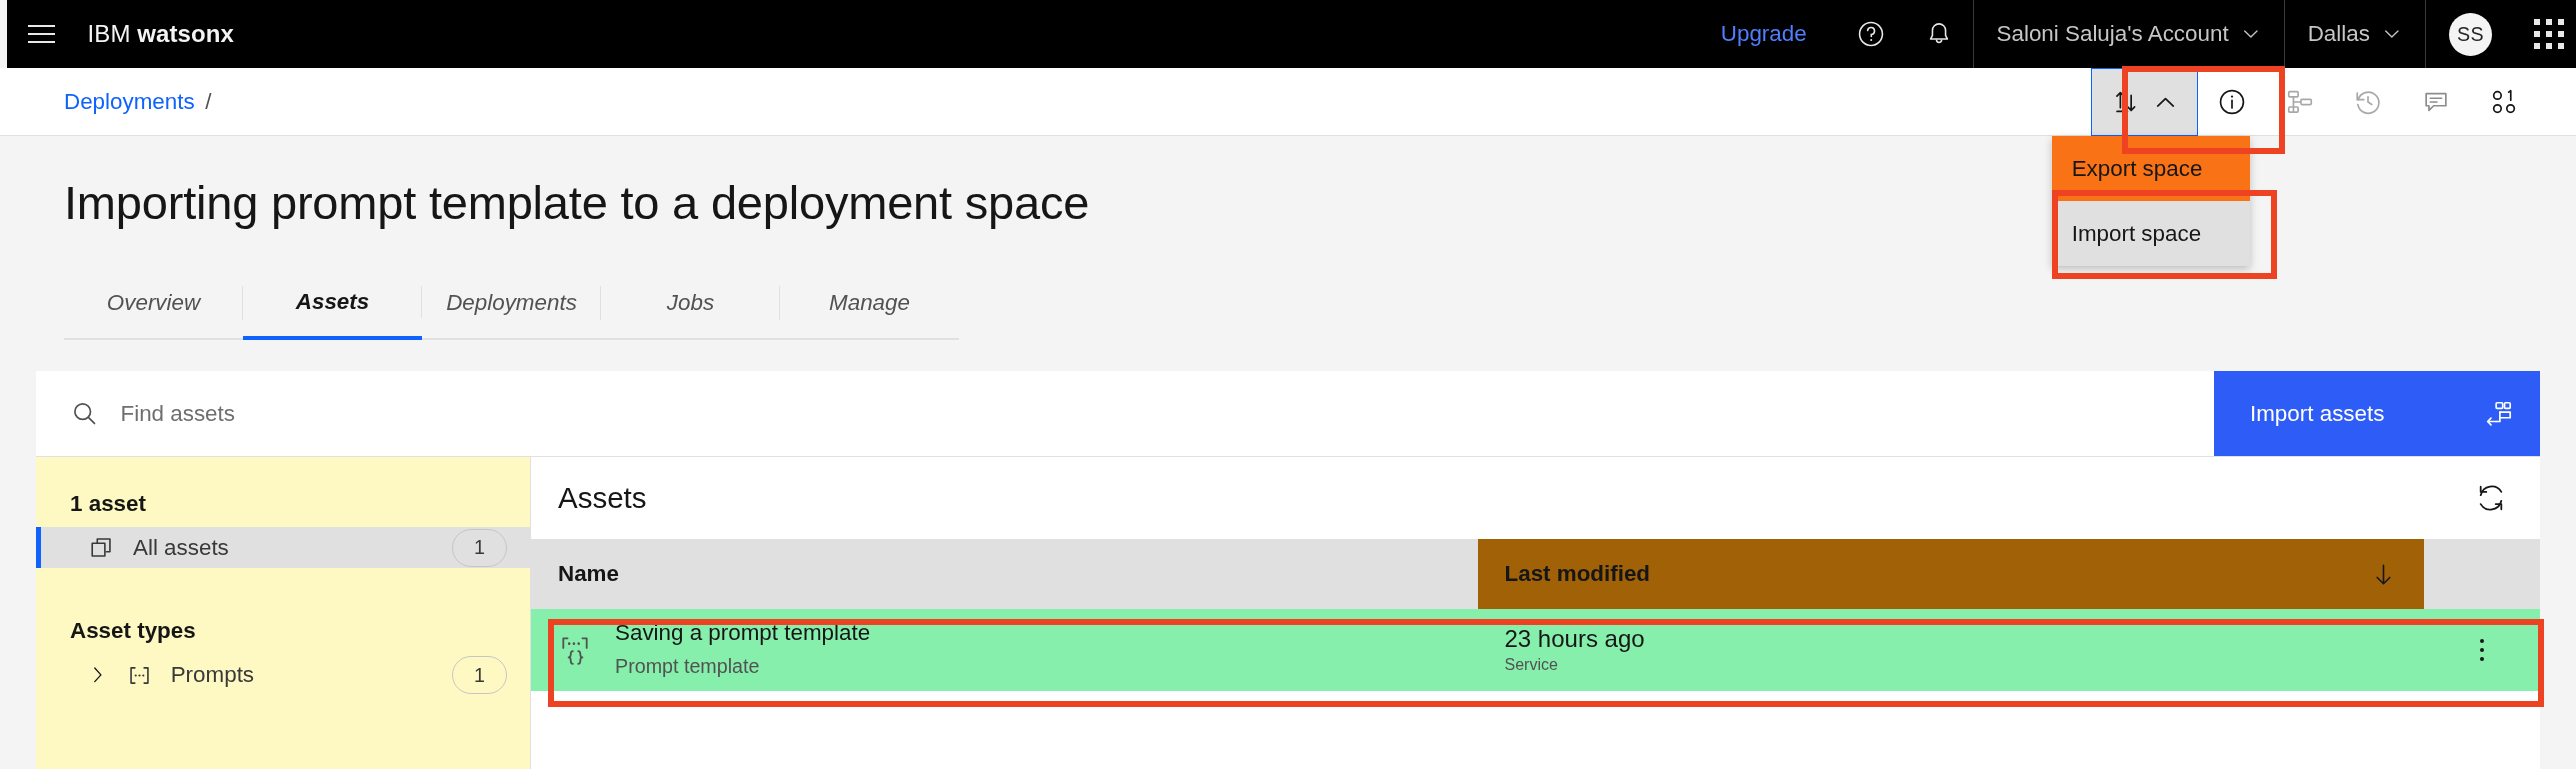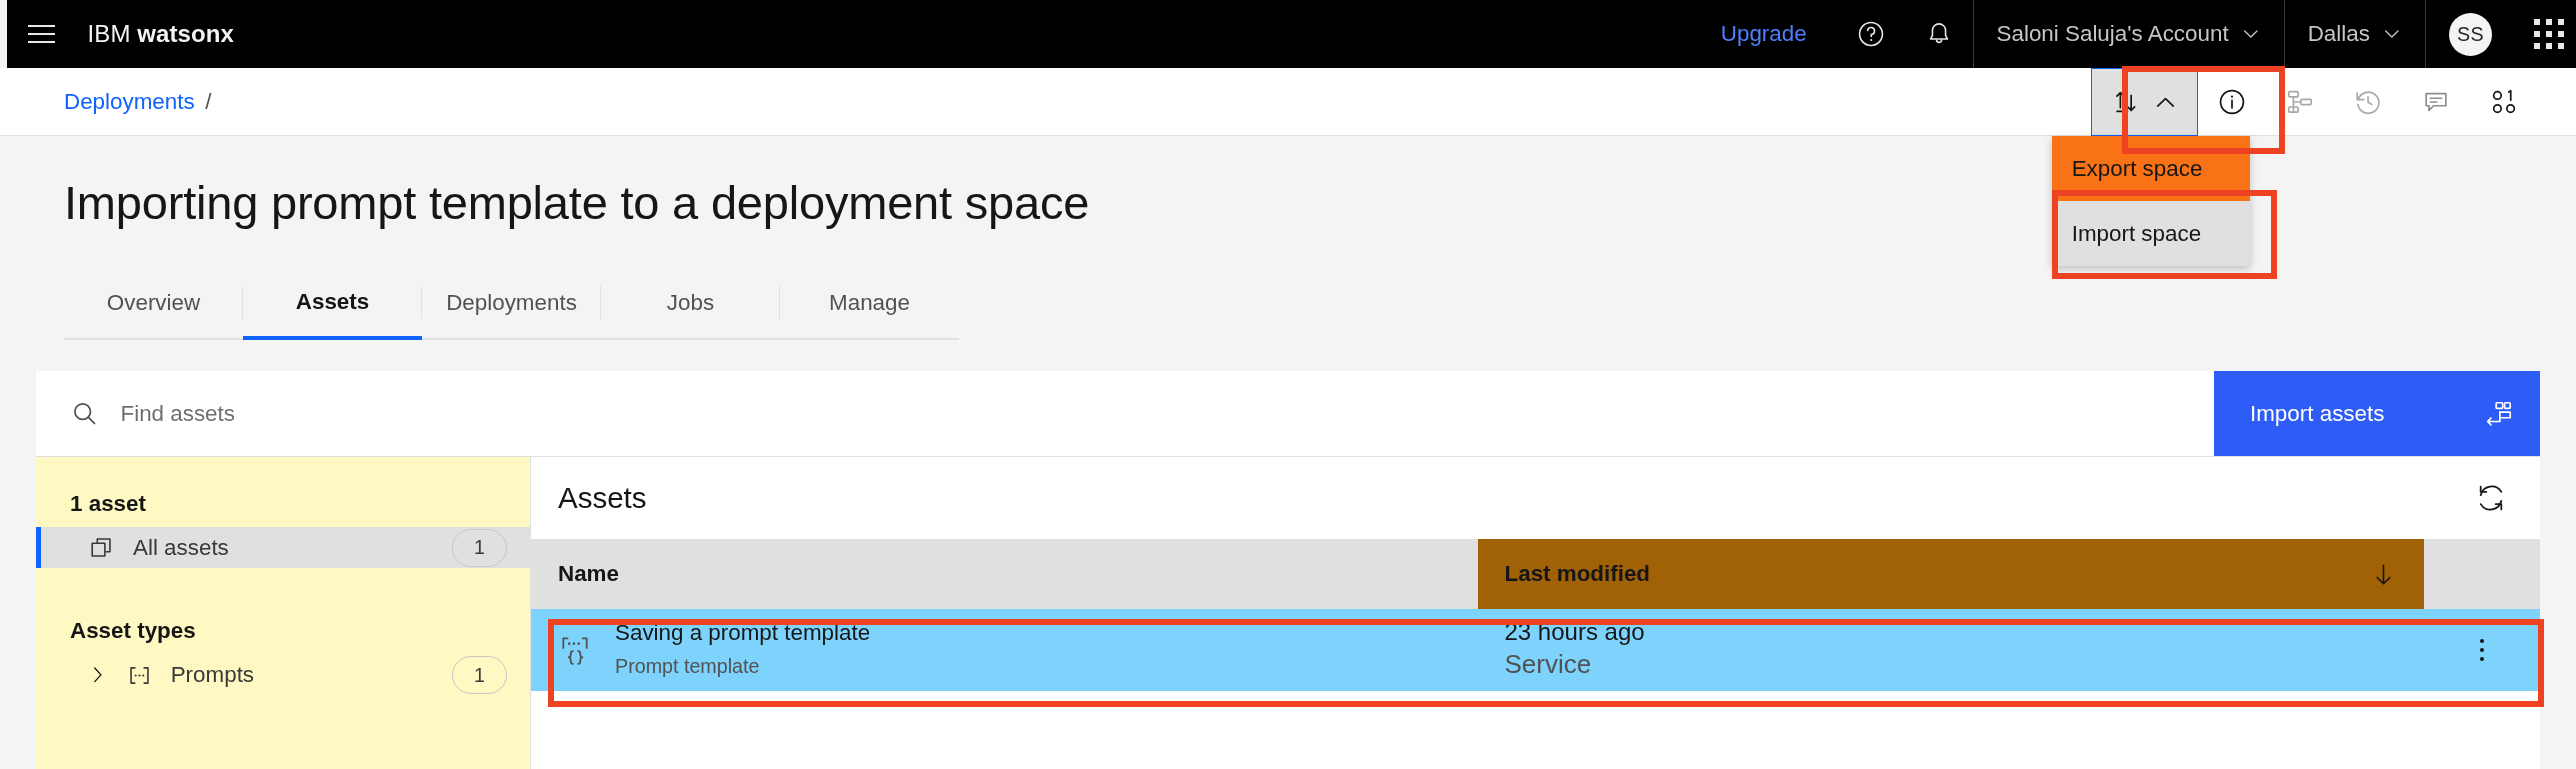--- a/index.html
+++ b/index.html
@@ -128,21 +128,21 @@
   
   .tabs {
     position: absolute; top: 268px; left: 64px;
     display: flex; height: 72px;
   }
   .tab {
     display: flex; align-items: center; justify-content: center;
     padding: 0 9px; min-width: 179px;
     font-size: 22.4px; color: #525252; cursor: pointer;
     border-bottom: 2.7px solid #e0e0e0;
-    position: relative; white-space: nowrap;
+    position: relative; white-space: nowrap; font-style: italic;
   }
   .tab.active { color: #161616; font-weight: 700; border-bottom: 4.5px solid #0f62fe; }
   .tab:not(:last-child)::after {
     content:''; position: absolute; right: 0; top: 18px; bottom: 18px;
     width: 0.9px; background: #e0e0e0;
   }
 
   
   .content-wrap {
     position: absolute; top: 371px; left: 36px;
@@ -200,28 +200,28 @@
   table.assets { width: 100%; border-collapse: collapse; table-layout: fixed; }
   table.assets th {
     background: #e0e0e0; height: 70px; text-align: left;
     font-size: 22.4px; font-weight: 700; color: #161616;
     padding: 0 27px; white-space: nowrap;
   }
   table.assets th.sorted { background: #a16207; }
   table.assets th.sorted .sort-wrap { display: flex; align-items: center; justify-content: space-between; }
   table.assets th.ofcol { width: 116px; }
   table.assets td {
-    background: #7dd3fc; height: 82px; padding: 0 27px;
+    background: #86efac; height: 82px; padding: 0 27px;
     font-size: 22.4px; color: #161616; vertical-align: middle;
   }
   .cell-name { display: flex; align-items: center; gap: 23px; }
   .cell-name .txts .t1 { font-size: 22.4px; color: #161616; line-height: 1.18; }
   .cell-name .txts .t2 { font-size: 19.7px; color: #525252; line-height: 1.3; margin-top: 7px; }
   .cell-mod .m1 { font-size: 24px; color: #161616; line-height: 1.18; }
-  .cell-mod .m2 { font-size: 26px; color: #525252; line-height: 1.3; margin-top: 1.8px; }
+  .cell-mod .m2 { font-size: 16px; color: #525252; line-height: 1.3; margin-top: 1.8px; }
   .kebab { display:flex; flex-direction: column; gap: 4.5px; align-items:center; cursor: pointer; }
   .kebab i { width: 4.5px; height: 4.5px; border-radius: 50%; background: #161616; display:block; }
 
   svg { display: block; }
 </style>
 </head>
 <body>
 
 <div class="top-header">
   <div class="hamburger">

